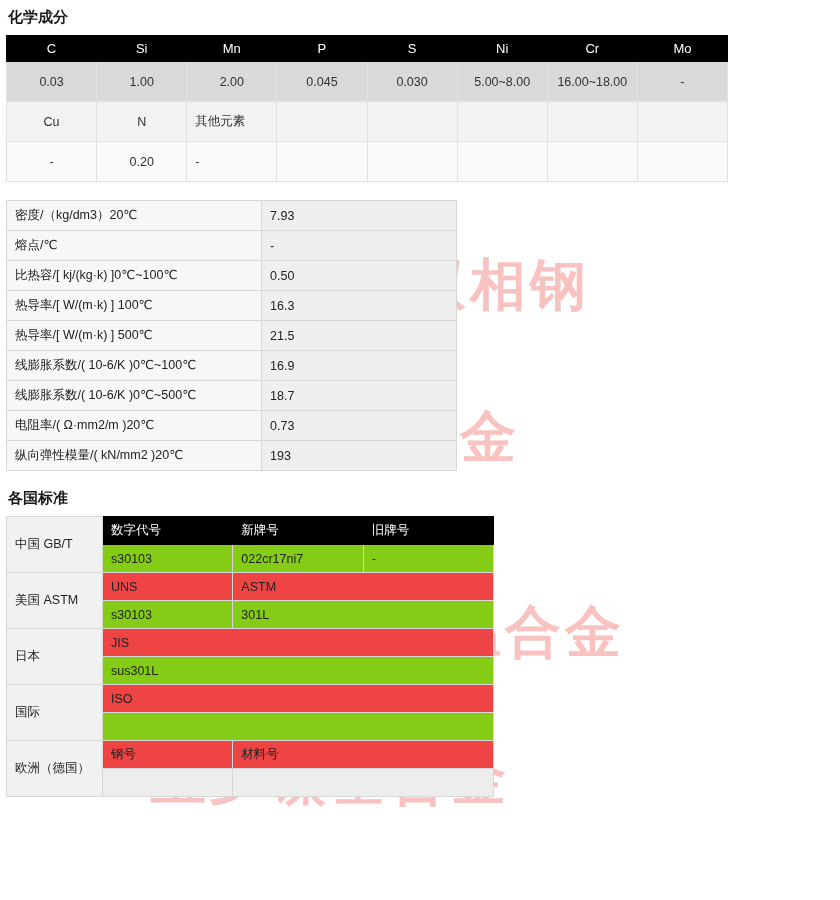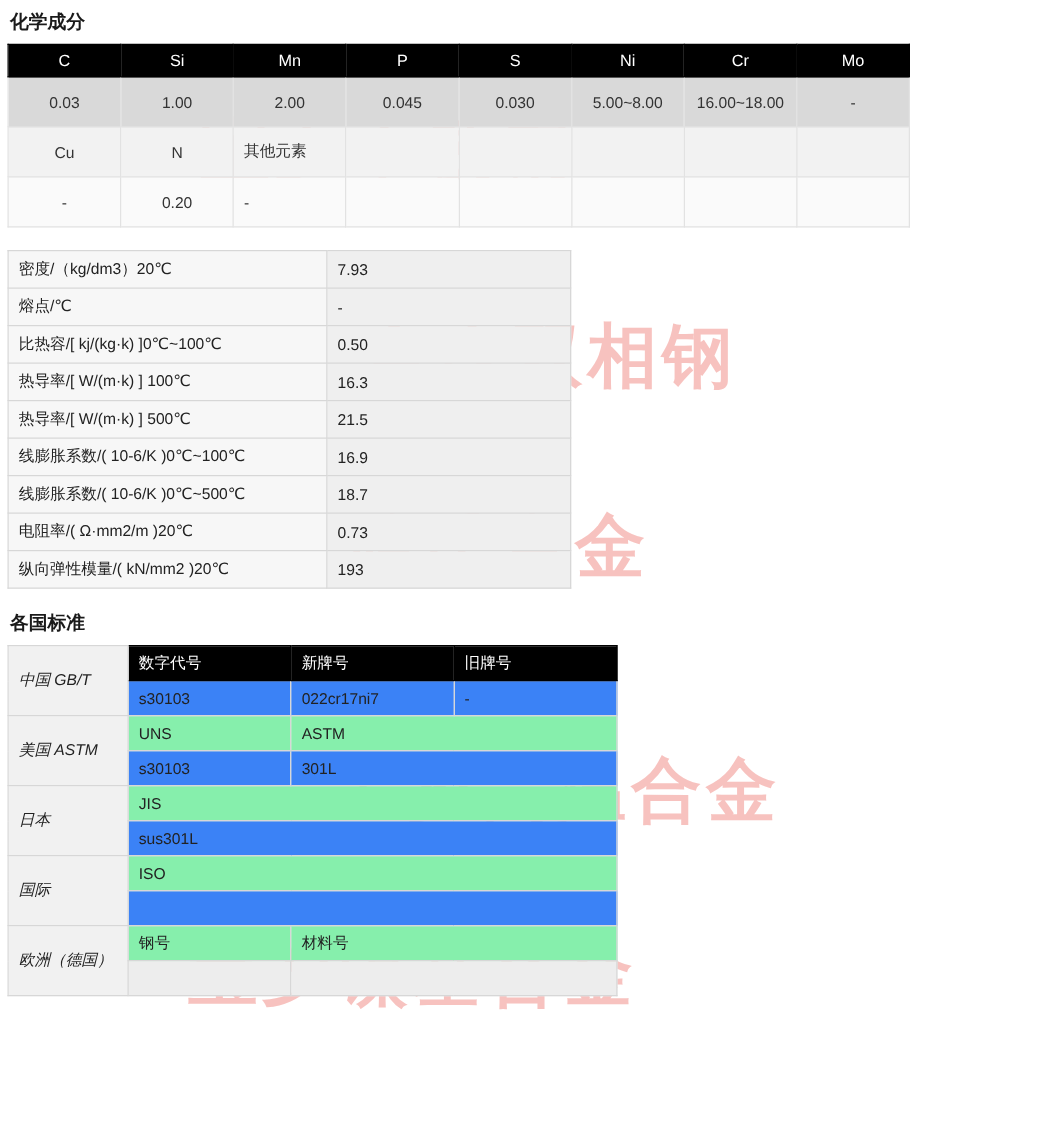--- a/index.html
+++ b/index.html
@@ -100,38 +100,37 @@
   }
 
   
   #std-table { width: 488px; table-layout: fixed; }
   #std-table td, #std-table th {
     font-size: 12.5px;
     height: 28px;
     border: 1px solid #d7d7d7;
     padding: 2px 8px;
     color: #222;
-    background: #3b82f6;
+    background: #84cc16;
     text-align: left;
     font-weight: normal;
   }
   #std-table th.hdr {
     background: #000000;
     color: #ffffff;
     border: 1px solid #000;
   }
   #std-table td.country {
     width: 96px;
     background: #f1f1f1;
-    font-style: italic;
   }
   #std-table td.c2 { width: 160px; }
   #std-table td.c3 { width: 230px; }
   #std-table td.blank { background: #ededed; }
-  #std-table td.lighter { background: #86efac; }
+  #std-table td.lighter { background: #ef4444; }
 </style>
 </head>
 <body>
 
 <div id="page">
 
   <div class="watermark-layer">
     <div class="wm wm1">宝夕不锈钢</div>
     <div class="wm wm2">宝夕双相钢</div>
     <div class="wm wm3">哈氏合金</div>

